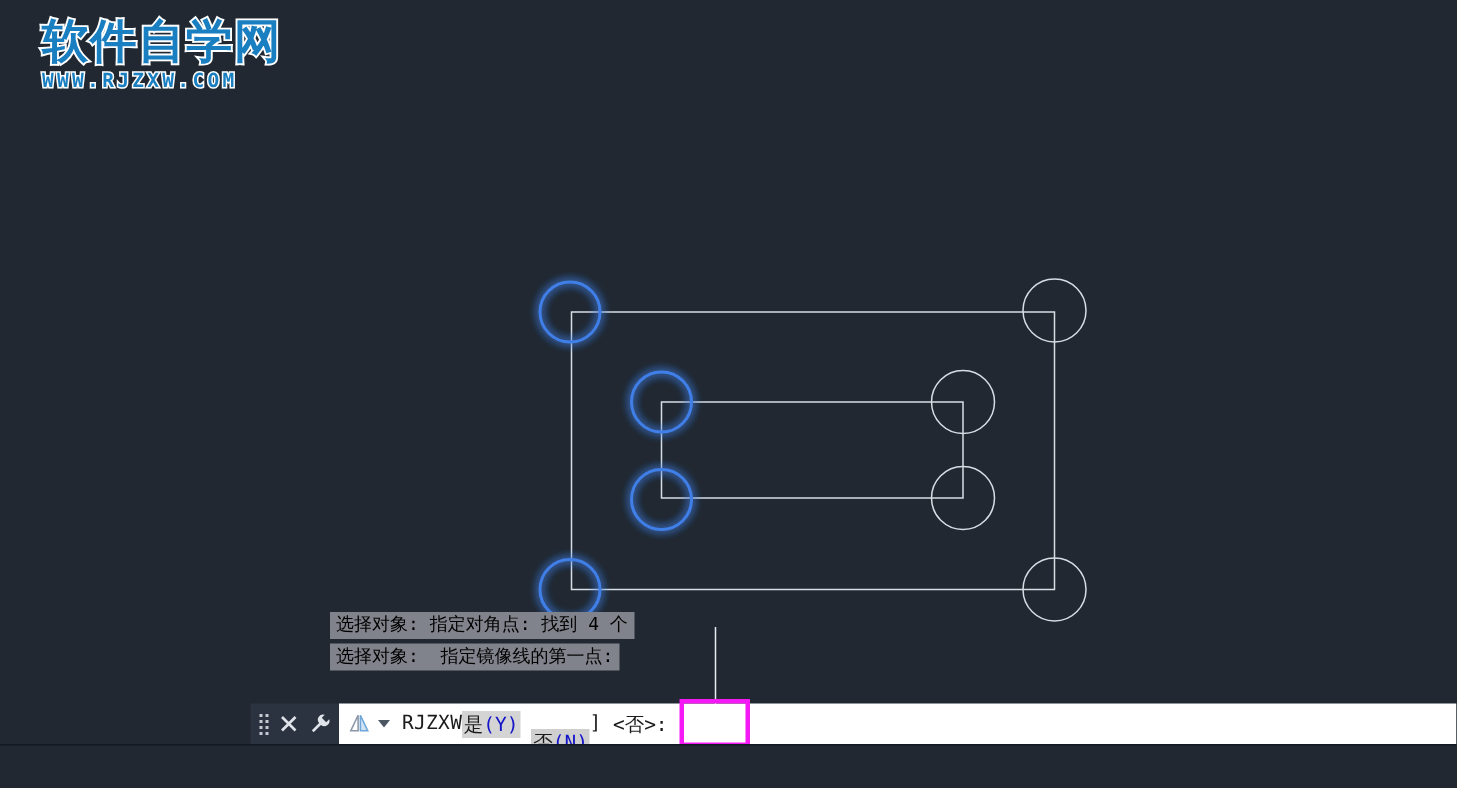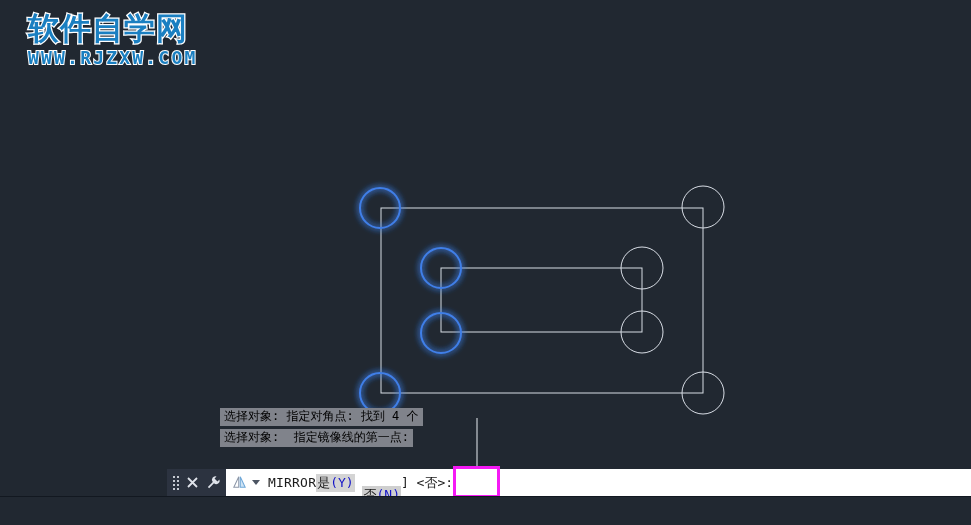--- a/index.html
+++ b/index.html
@@ -33,21 +33,21 @@
     font-size: 31px;
     font-weight: bold;
     letter-spacing: 1px;
     color: #1a7fc1;
     -webkit-text-stroke: 2.5px #ffffff;
     paint-order: stroke fill;
     line-height: 1.05;
   }
   .logo-url {
     font-family: "DejaVu Sans Mono", "Liberation Mono", monospace;
-    font-size: 18px;
+    font-size: 13px;
     font-weight: bold;
     letter-spacing: 2.2px;
     color: #1a7fc1;
     -webkit-text-stroke: 2px #ffffff;
     paint-order: stroke fill;
     margin-top: 2px;
   }
 
   
   #canvas-svg {
@@ -270,21 +270,21 @@
       <span class="mirror-glyph">
         <svg width="17" height="17" viewBox="0 0 18 18">
           <path d="M8.2 3 L8.2 14 L3 14 Z" fill="none" stroke="#8d97a8" stroke-width="1.1"></path>
           <path d="M9.8 3 L9.8 14 L15 14 Z" fill="#cfe4f5" stroke="#6fa8d8" stroke-width="1.1"></path>
         </svg>
       </span>
       <span class="chev">
           <span></span>
         </span>
       <span class="cmd-text">
-        <span class="kw">MIRROR</span><span class="opt"><span>是</span><span class="key">(Y)</span></span><span> </span><span class="opt-sel"><span>否</span><span class="key">(N)</span></span><span>]</span><span> &lt;否&gt;:</span>
+        <span class="kw">RJZXW</span><span class="opt"><span>是</span><span class="key">(Y)</span></span><span> </span><span class="opt-sel"><span>否</span><span class="key">(N)</span></span><span>]</span><span> &lt;否&gt;:</span>
       </span>
     </div>
   </div>
 
   <div class="highlight-box"></div>
   <div class="cmdbar-bottom"></div>
 
 </div>
 
 </body></html>

